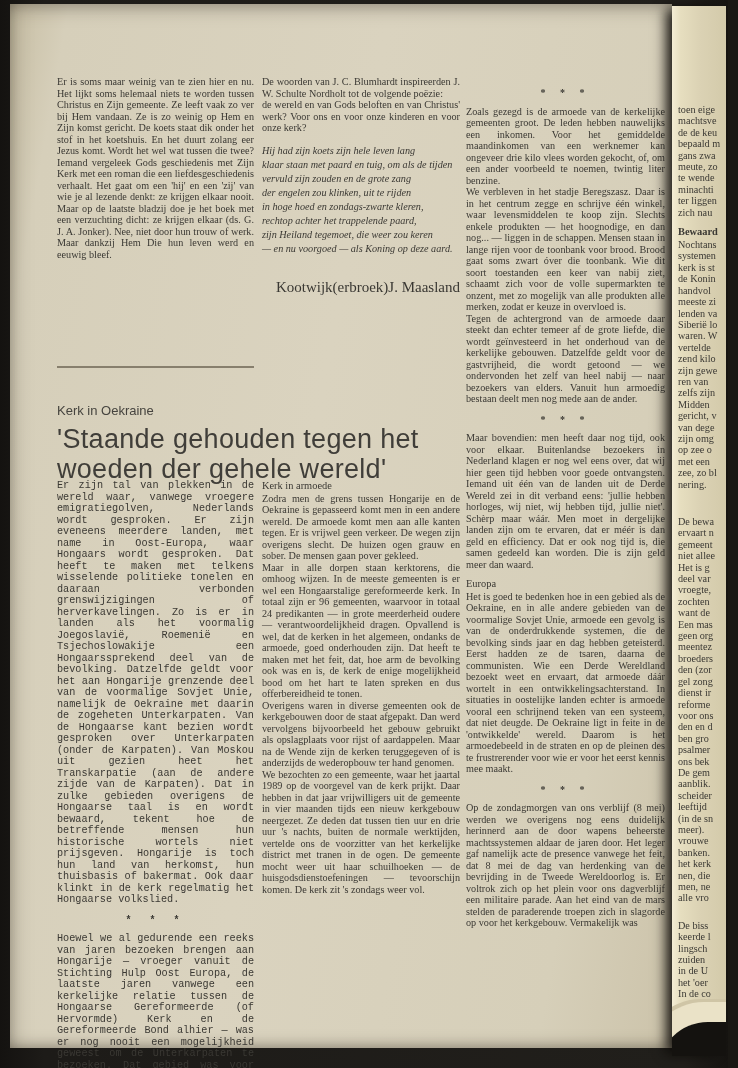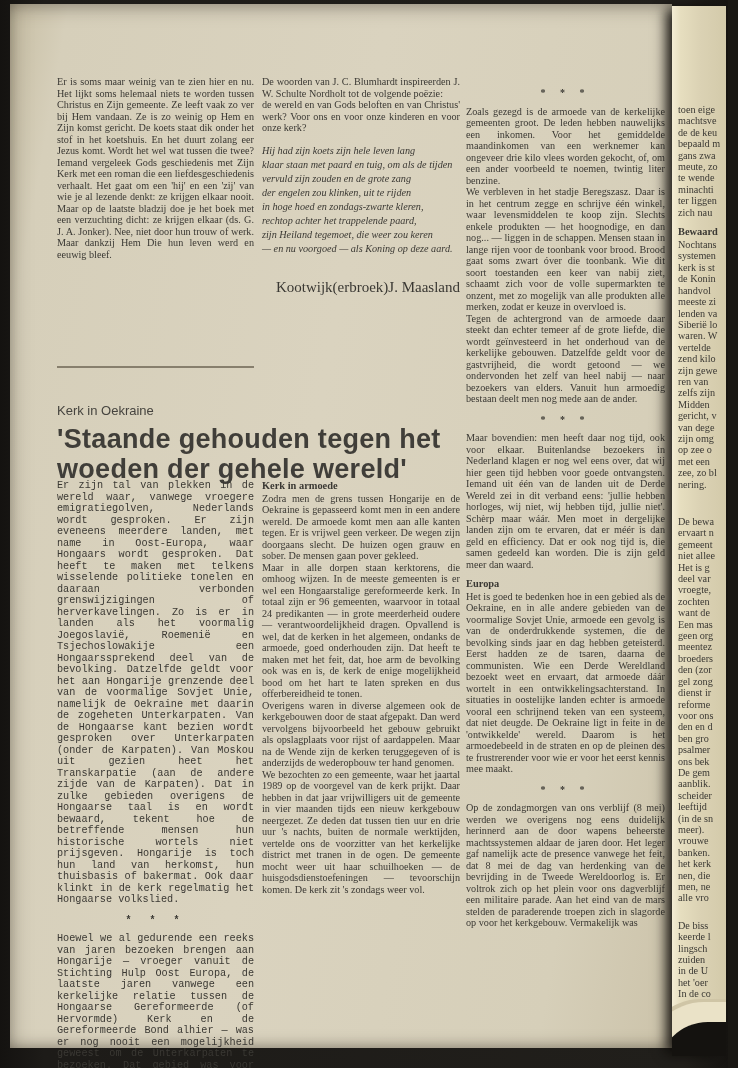--- a/index.html
+++ b/index.html
@@ -16,26 +16,26 @@
   .col p{margin:0;}
   .col-a{left:47px;top:72px;width:197px;}
   .col-b{left:252px;top:72px;width:198px;}
   .col-c{left:456px;top:74px;width:199px;}
   .col-d{left:47px;top:476px;width:197px;font-family:Liberation Mono, monospace;}
   .col-e{left:252px;top:476px;width:198px;}
   .rule{position:absolute;left:47px;top:362px;width:197px;height:2px;background:#877f6d;}
   .poem{font-style:italic;white-space:pre-line;line-height:14px;margin-top:10px !important;text-align:left;}
   .signoff{display:flex;justify-content:flex-end;margin-top:26px;font-size:15px;}
   .stars{text-align:center;letter-spacing:6px;font-weight:bold;font-size:10px;margin:9px 0 7px;}
-  .subhead{font-size:10.4px;font-weight:bold;margin:8px 0 1px;font-family:"Liberation Serif","DejaVu Serif",serif;}
+  .subhead{font-size:10.4px;font-weight:normal;margin:8px 0 1px;font-family:"Liberation Serif","DejaVu Serif",serif;}
   .subhead.first{margin-top:0;}
   .headline-block{position:absolute;left:47px;top:391px;width:414px;margin-top:8px;}
   .kicker{font-family:"Liberation Sans","DejaVu Sans",sans-serif;font-size:13px;color:#46443f;margin-bottom:7px;}
   .headline{font-family:"Liberation Sans","DejaVu Sans",sans-serif;font-size:27px;line-height:29.5px;
-            font-weight:700;letter-spacing:.3px;color:#403e39;margin:0;white-space:pre-line;}
+            font-weight:400;letter-spacing:.3px;color:#403e39;margin:0;white-space:pre-line;}
   
   .page-right{position:absolute;left:672px;top:6px;width:54px;height:1050px;overflow:hidden;
          background:linear-gradient(90deg,#f4edd5 0%,#e6debf 16%,#dbd2b4 52%,#d3caaa 100%);
          box-shadow:-9px 0 12px -3px rgba(8,6,3,.9);}
   .strip-flow{position:absolute;left:6px;top:98px;width:50px;font-size:10.2px;}
   .frag{white-space:pre;line-height:11.4px;overflow:hidden;}
   .frag-heading{font-weight:bold;font-size:10.4px;margin:8px 0 2px;}
   .gap-mid{margin-top:26px;}
   .gap-sm{margin-top:16px;}
   .curl-edge{position:absolute;right:-8px;bottom:-12px;width:88px;height:66px;background:#eae2c7;
@@ -93,23 +93,23 @@
     </header>
 
     <section class="col col-d">
       <p>Er zijn tal van plekken in de wereld waar, vanwege vroegere emigratiegolven, Nederlands wordt gesproken. Er zijn eveneens meerdere landen, met name in Oost-Europa, waar Hongaars wordt gesproken. Dat heeft te maken met telkens wisselende politieke tonelen en daaraan verbonden grenswijzigingen of herverkavelingen. Zo is er in landen als het voormalig Joegoslavië, Roemenië en Tsjechoslowakije een Hongaarssprekend deel van de bevolking. Datzelfde geldt voor het aan Hongarije grenzende deel van de voormalige Sovjet Unie, namelijk de Oekraine met daarin de zogeheten Unterkarpaten. Van de Hongaarse kant bezien wordt gesproken over Unterkarpaten (onder de Karpaten). Van Moskou uit gezien heet het Transkarpatie (aan de andere zijde van de Karpaten). Dat in zulke gebieden overigens de Hongaarse taal is en wordt bewaard, tekent hoe de betreffende mensen hun historische wortels niet prijsgeven. Hongarije is toch hun land van herkomst, hun thuisbasis of bakermat. Ook daar klinkt in de kerk regelmatig het Hongaarse volkslied.</p>
       <div class="stars">* * *</div>
       <p>Hoewel we al gedurende een reeks van jaren bezoeken brengen aan Hongarije — vroeger vanuit de Stichting Hulp Oost Europa, de laatste jaren vanwege een kerkelijke relatie tussen de Hongaarse Gereformeerde (of Hervormde) Kerk en de Gereformeerde Bond alhier — was er nog nooit een mogelijkheid geweest om de Unterkarpaten te bezoeken. Dat gebied was voor buitenlandse bezoekers hermetisch gesloten. Maar na de grote Wende in de communistische wereld aan het eind van de tachtiger jaren zijn de deuren opengegaan. Samen met mensen uit de kerkleiding van de Hongaarse Hervormde Kerk bezochten we enkele dagen lang dit gebied. Het was een bezoek, dat ons lang heugen zal. Hier volgt een korte impressie.</p>
     </section>
 
     <section class="col col-e">
       <h3 class="subhead first">Kerk in armoede</h3>
-      <p>Zodra men de grens tussen Hongarije en de Oekraine is gepasseerd komt men in een andere wereld. De armoede komt men aan alle kanten tegen. Er is vrijwel geen verkeer. De wegen zijn doorgaans slecht. De huizen ogen grauw en sober. De mensen gaan pover gekleed.</p>
+      <p>Zodra men de grens tussen Hongarije en de Oekraine is gepasseerd komt men in een andere wereld. De armoede komt men aan alle kanten tegen. Er is vrijwel geen verkeer. De wegen zijn overigens slecht. De huizen ogen grauw en sober. De mensen gaan pover gekleed.</p>
       <p>Maar in alle dorpen staan kerktorens, die omhoog wijzen. In de meeste gemeenten is er wel een Hongaarstalige gereformeerde kerk. In totaal zijn er 96 gemeenten, waarvoor in totaal 24 predikanten — in grote meerderheid oudere — verantwoordelijkheid dragen. Opvallend is wel, dat de kerken in het algemeen, ondanks de armoede, goed onderhouden zijn. Dat heeft te maken met het feit, dat, hoe arm de bevolking ook was en is, de kerk de enige mogelijkheid bood om het hart te laten spreken en dus offerbereidheid te tonen.</p>
-      <p>Overigens waren in diverse algemeen ook de kerkgebouwen door de staat afgepakt. Dan werd vervolgens bijvoorbeeld het gebouw gebruikt als opslagplaats voor rijst of aardappelen. Maar na de Wende zijn de kerken teruggegeven of is anderzijds de wederopbouw ter hand genomen.</p>
+      <p>Overigens waren in diverse gemeenten ook de kerkgebouwen door de staat afgepakt. Dan werd vervolgens bijvoorbeeld het gebouw gebruikt als opslagplaats voor rijst of aardappelen. Maar na de Wende zijn de kerken teruggegeven of is anderzijds de wederopbouw ter hand genomen.</p>
       <p>We bezochten zo een gemeente, waar het jaartal 1989 op de voorgevel van de kerk prijkt. Daar hebben in dat jaar vrijwilligers uit de gemeente in vier maanden tijds een nieuw kerkgebouw neergezet. Ze deden dat tussen tien uur en drie uur 's nachts, buiten de normale werktijden, vertelde ons de voorzitter van het kerkelijke district met tranen in de ogen. De gemeente mocht weer uit haar schuilhoeken — de huisgodsdienstoefeningen — tevoorschijn komen. De kerk zit 's zondags weer vol.</p>
     </section>
 
   </div>
 
   <div class="page-right">
     <div class="strip-flow">
       <div class="frag">toen eige
 machtsve
 de de keu

